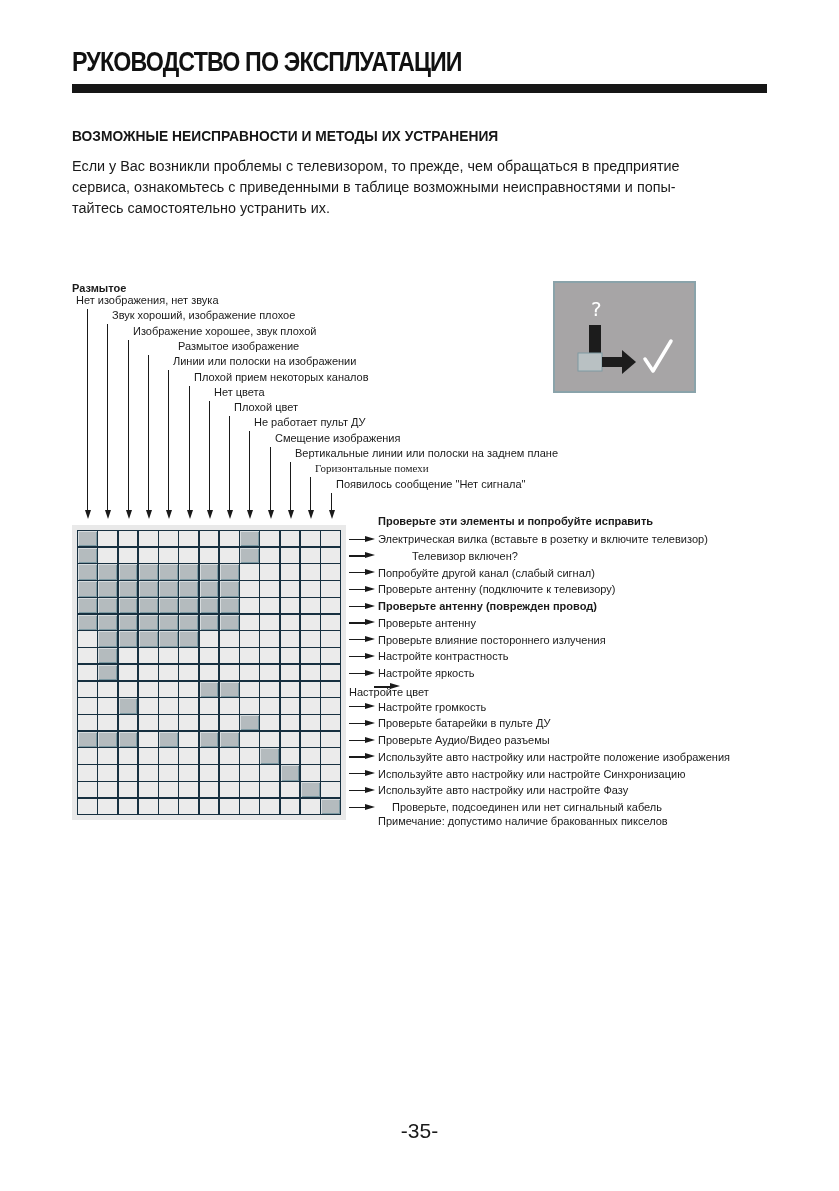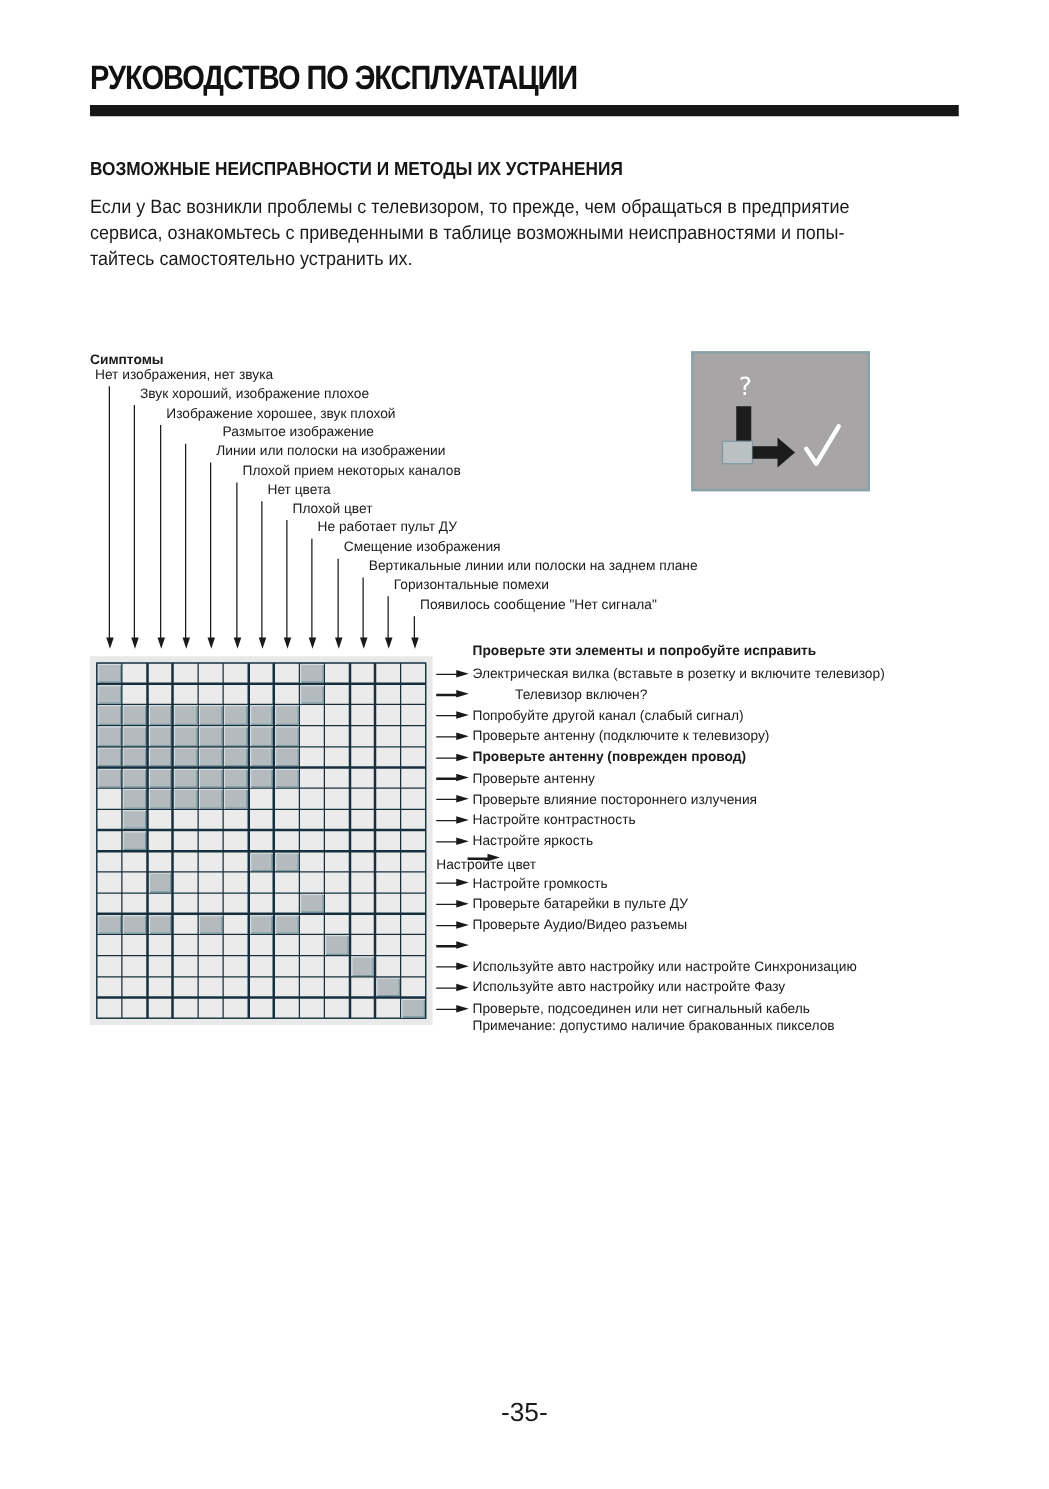--- a/index.html
+++ b/index.html
@@ -54,21 +54,21 @@
 <h1 class="doc-title">РУКОВОДСТВО ПО ЭКСПЛУАТАЦИИ</h1>
 <div class="title-rule"></div>
 
 <h2 class="section-heading">ВОЗМОЖНЫЕ НЕИСПРАВНОСТИ И МЕТОДЫ ИХ УСТРАНЕНИЯ</h2>
 <p class="intro">
   <span>Если у Вас возникли проблемы с телевизором, то прежде, чем обращаться в предприятие</span>
   <span>сервиса, ознакомьтесь с приведенными в таблице возможными неисправностями и попы-</span>
   <span>тайтесь самостоятельно устранить их.</span>
 </p>
 
-<div class="symptoms-title">Симптомы</div>
+<div class="symptoms-title">Размытое</div>
 <div id="symptoms-tree">
     <div class="symptom-label" style="left: 76px; top: 294px;">Нет изображения, нет звука</div>
     <div class="vline" style="left: 87px; top: 309px; height: 202px;"></div>
     <div class="arrow-head" style="left: 84.5px; top: 510px;"></div>
     <div class="symptom-label" style="left: 112px; top: 309.3px;">Звук хороший, изображение плохое</div>
     <div class="vline" style="left: 107px; top: 324.3px; height: 186.7px;"></div>
     <div class="arrow-head" style="left: 104.5px; top: 510px;"></div>
     <div class="symptom-label" style="left: 133px; top: 324.6px;">Изображение хорошее, звук плохой</div>
     <div class="vline" style="left: 128px; top: 339.6px; height: 171.4px;"></div>
     <div class="arrow-head" style="left: 125.5px; top: 510px;"></div>
@@ -89,21 +89,21 @@
     <div class="arrow-head" style="left: 226.5px; top: 510px;"></div>
     <div class="symptom-label" style="left: 254px; top: 416.4px;">Не работает пульт ДУ</div>
     <div class="vline" style="left: 249px; top: 431.4px; height: 79.6px;"></div>
     <div class="arrow-head" style="left: 246.5px; top: 510px;"></div>
     <div class="symptom-label" style="left: 275px; top: 431.7px;">Смещение изображения</div>
     <div class="vline" style="left: 270px; top: 446.7px; height: 64.3px;"></div>
     <div class="arrow-head" style="left: 267.5px; top: 510px;"></div>
     <div class="symptom-label" style="left: 295px; top: 447px;">Вертикальные линии или полоски на заднем плане</div>
     <div class="vline" style="left: 290px; top: 462px; height: 49px;"></div>
     <div class="arrow-head" style="left: 287.5px; top: 510px;"></div>
-    <div class="symptom-label" style="left: 315px; top: 462.3px;">Горизонтальные помехи</div>
+    <div class="symptom-label" style="left: 315px; top: 462.3px; font-family: Liberation Serif, serif;">Горизонтальные помехи</div>
     <div class="vline" style="left: 310px; top: 477.3px; height: 33.7px;"></div>
     <div class="arrow-head" style="left: 307.5px; top: 510px;"></div>
     <div class="symptom-label" style="left: 336px; top: 477.6px;">Появилось сообщение "Нет сигнала"</div>
     <div class="vline" style="left: 331px; top: 492.6px; height: 18.4px;"></div>
     <div class="arrow-head" style="left: 328.5px; top: 510px;"></div>
   </div>
 
 <div class="icon-panel">
   <svg width="139" height="108" viewBox="0 0 139 108">
     <text x="36" y="33" fill="#ffffff" font-size="20" font-family="DejaVu Sans, sans-serif">?</text>
@@ -391,29 +391,30 @@
     <div class="check-row" style="top: 715.25px;">
       <span class="check-arrow"></span>
       <span class="check-label">Проверьте батарейки в пульте ДУ</span>
     </div>
     <div class="check-row" style="top: 732px;">
       <span class="check-arrow"></span>
       <span class="check-label">Проверьте Аудио/Видео разъемы</span>
     </div>
     <div class="check-row" style="top: 748.75px;">
       <span class="check-arrow"></span>
+      <span class="check-label">Используйте авто настройку или настройте положение изображения</span>
     </div>
     <div class="check-row" style="top: 765.5px;">
       <span class="check-arrow"></span>
       <span class="check-label">Используйте авто настройку или настройте Синхронизацию</span>
     </div>
     <div class="check-row" style="top: 782.25px;">
       <span class="check-arrow"></span>
       <span class="check-label">Используйте авто настройку или настройте Фазу</span>
     </div>
-    <div class="check-row" style="top: 799px;">
+    <div class="check-row" style="top: 799px; gap: 14px;">
       <span class="check-arrow"></span>
       <span class="check-label">Проверьте, подсоединен или нет сигнальный кабель</span>
     </div>
   </div>
 <div class="note">Примечание: допустимо наличие бракованных пикселов</div>
 
 <div class="page-number">-35-</div>
 
 </body></html>

